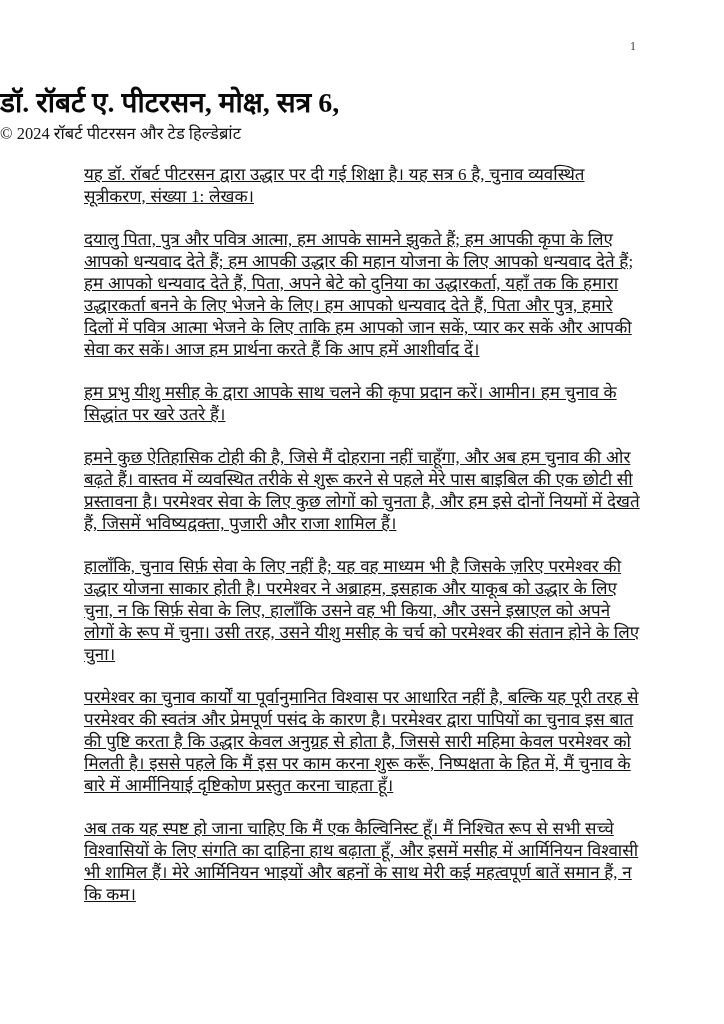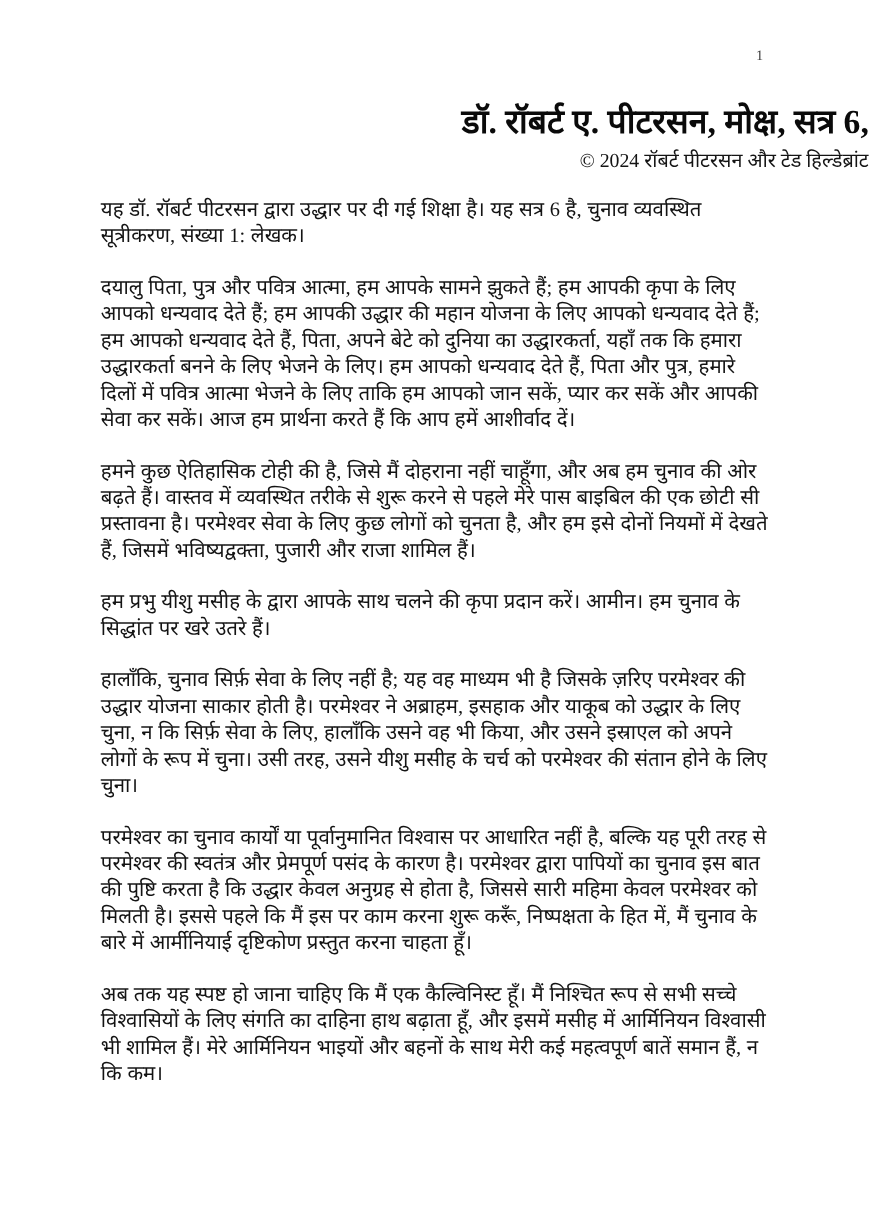--- a/index.html
+++ b/index.html
@@ -21,40 +21,40 @@
   .page-number {
     position: absolute;
     top: 40px;
     right: 88px;
     font-size: 12px;
     color: #3a3a3a;
     line-height: 1;
   }
   .doc-header {
     margin-top: 84px;
-    text-align: right;
+    text-align: left;
   }
   .doc-title {
     margin: 0;
     font-size: 28px;
     font-weight: 700;
     line-height: 37px;
     color: #0a0a0a;
   }
   .doc-copyright {
     margin-top: 3px;
     font-size: 16.5px;
     font-weight: 400;
     color: #141414;
     line-height: 20px;
-    margin-left: 16px;
   }
   .doc-body {
     margin: 20px 84px 0 84px;
     text-align: left;
+    text-decoration: underline;
   }
   .doc-body p {
     margin: 0 0 21px 0;
     font-size: 17px;
     line-height: 22px;
     color: #131313;
     word-spacing: 0.5px;
   }
 </style>
 </head>
@@ -67,20 +67,20 @@
   <div class="doc-header">
     <h1 class="doc-title">
       <div>डॉ. रॉबर्ट ए. पीटरसन, मोक्ष, सत्र 6,</div>
     </h1>
     <div class="doc-copyright">© 2024 रॉबर्ट पीटरसन और टेड हिल्डेब्रांट</div>
   </div>
 
   <div class="doc-body">
     <p>यह डॉ. रॉबर्ट पीटरसन द्वारा उद्धार पर दी गई शिक्षा है। यह सत्र 6 है, चुनाव व्यवस्थित सूत्रीकरण, संख्या 1: लेखक।</p>
     <p>दयालु पिता, पुत्र और पवित्र आत्मा, हम आपके सामने झुकते हैं; हम आपकी कृपा के लिए आपको धन्यवाद देते हैं; हम आपकी उद्धार की महान योजना के लिए आपको धन्यवाद देते हैं; हम आपको धन्यवाद देते हैं, पिता, अपने बेटे को दुनिया का उद्धारकर्ता, यहाँ तक कि हमारा उद्धारकर्ता बनने के लिए भेजने के लिए। हम आपको धन्यवाद देते हैं, पिता और पुत्र, हमारे दिलों में पवित्र आत्मा भेजने के लिए ताकि हम आपको जान सकें, प्यार कर सकें और आपकी सेवा कर सकें। आज हम प्रार्थना करते हैं कि आप हमें आशीर्वाद दें।</p>
+    <p>हम प्रभु यीशु मसीह के द्वारा आपके साथ चलने की कृपा प्रदान करें। आमीन। हम चुनाव के सिद्धांत पर खरे उतरे हैं।</p>
     <p>हमने कुछ ऐतिहासिक टोही की है, जिसे मैं दोहराना नहीं चाहूँगा, और अब हम चुनाव की ओर बढ़ते हैं। वास्तव में व्यवस्थित तरीके से शुरू करने से पहले मेरे पास बाइबिल की एक छोटी सी प्रस्तावना है। परमेश्वर सेवा के लिए कुछ लोगों को चुनता है, और हम इसे दोनों नियमों में देखते हैं, जिसमें भविष्यद्वक्ता, पुजारी और राजा शामिल हैं।</p>
-    <p>हम प्रभु यीशु मसीह के द्वारा आपके साथ चलने की कृपा प्रदान करें। आमीन। हम चुनाव के सिद्धांत पर खरे उतरे हैं।</p>
     <p>हालाँकि, चुनाव सिर्फ़ सेवा के लिए नहीं है; यह वह माध्यम भी है जिसके ज़रिए परमेश्वर की उद्धार योजना साकार होती है। परमेश्वर ने अब्राहम, इसहाक और याकूब को उद्धार के लिए चुना, न कि सिर्फ़ सेवा के लिए, हालाँकि उसने वह भी किया, और उसने इस्राएल को अपने लोगों के रूप में चुना। उसी तरह, उसने यीशु मसीह के चर्च को परमेश्वर की संतान होने के लिए चुना।</p>
     <p>परमेश्वर का चुनाव कार्यों या पूर्वानुमानित विश्वास पर आधारित नहीं है, बल्कि यह पूरी तरह से परमेश्वर की स्वतंत्र और प्रेमपूर्ण पसंद के कारण है। परमेश्वर द्वारा पापियों का चुनाव इस बात की पुष्टि करता है कि उद्धार केवल अनुग्रह से होता है, जिससे सारी महिमा केवल परमेश्वर को मिलती है। इससे पहले कि मैं इस पर काम करना शुरू करूँ, निष्पक्षता के हित में, मैं चुनाव के बारे में आर्मीनियाई दृष्टिकोण प्रस्तुत करना चाहता हूँ।</p>
     <p>अब तक यह स्पष्ट हो जाना चाहिए कि मैं एक कैल्विनिस्ट हूँ। मैं निश्चित रूप से सभी सच्चे विश्वासियों के लिए संगति का दाहिना हाथ बढ़ाता हूँ, और इसमें मसीह में आर्मिनियन विश्वासी भी शामिल हैं। मेरे आर्मिनियन भाइयों और बहनों के साथ मेरी कई महत्वपूर्ण बातें समान हैं, न कि कम।</p>
   </div>
 
 </div>
 
 </body></html>

